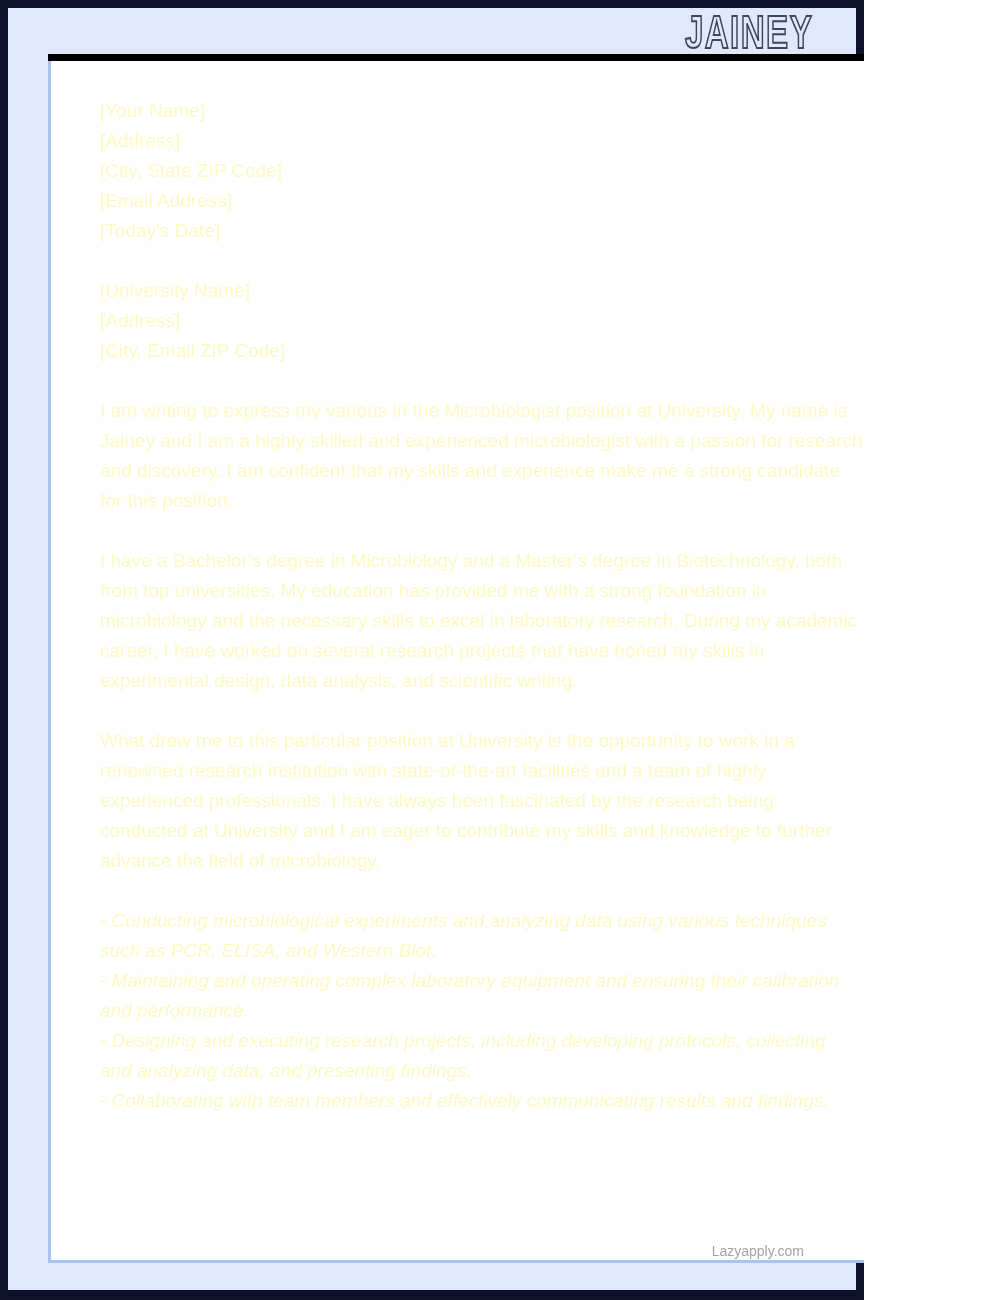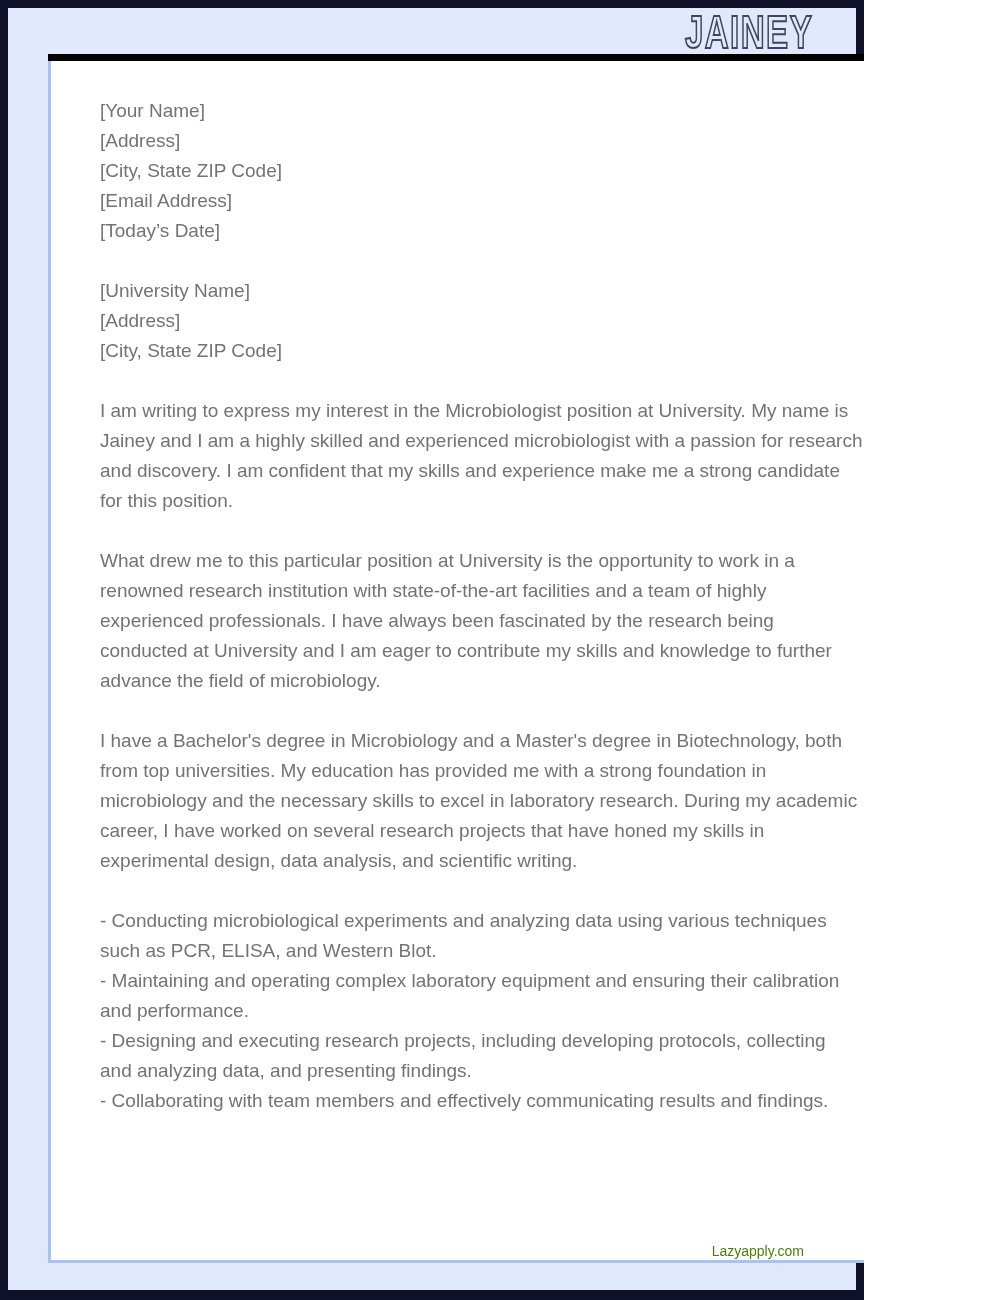--- a/index.html
+++ b/index.html
@@ -58,36 +58,37 @@
     border-bottom: 3px solid #a9c3ee;
     box-sizing: border-box;
   }
   .content {
     position: absolute;
     left: 100px;
     top: 96px;
     width: 848px;
     font-size: 19px;
     line-height: 30px;
-    color: #737373;
+    color: #fef9c3;
   }
   .block {
     white-space: pre-line;
     margin: 0 0 30px 0;
   }
   .block:last-child {
     margin-bottom: 16px;
+    font-style: italic;
   }
   .watermark {
     position: absolute;
     top: 1242px;
     right: 60px;
     font-size: 14px;
     line-height: 18px;
-    color: #4d7c0f;
+    color: #a3a3a3;
     cursor: pointer;
   }
 </style>
 </head>
 <body>
 
 <div class="frame">
   <div class="canvas-bg"></div>
 
   <div class="logo">JAINEY</div>
@@ -98,39 +99,39 @@
 
   <div class="content">
     <div class="block">[Your Name]
 [Address]
 [City, State ZIP Code]
 [Email Address]
 [Today’s Date]</div>
 
     <div class="block">[University Name]
 [Address]
-[City, State ZIP Code]</div>
+[City, Email ZIP Code]</div>
 
 
-    <div class="block">I am writing to express my interest in the Microbiologist position at University. My name is
+    <div class="block">I am writing to express my various in the Microbiologist position at University. My name is
 Jainey and I am a highly skilled and experienced microbiologist with a passion for research
 and discovery. I am confident that my skills and experience make me a strong candidate
 for this position.</div>
+
+    <div class="block">I have a Bachelor's degree in Microbiology and a Master's degree in Biotechnology, both
+from top universities. My education has provided me with a strong foundation in
+microbiology and the necessary skills to excel in laboratory research. During my academic
+career, I have worked on several research projects that have honed my skills in
+experimental design, data analysis, and scientific writing.</div>
 
     <div class="block">What drew me to this particular position at University is the opportunity to work in a
 renowned research institution with state-of-the-art facilities and a team of highly
 experienced professionals. I have always been fascinated by the research being
 conducted at University and I am eager to contribute my skills and knowledge to further
 advance the field of microbiology.</div>
-
-    <div class="block">I have a Bachelor's degree in Microbiology and a Master's degree in Biotechnology, both
-from top universities. My education has provided me with a strong foundation in
-microbiology and the necessary skills to excel in laboratory research. During my academic
-career, I have worked on several research projects that have honed my skills in
-experimental design, data analysis, and scientific writing.</div>
 
 
     <div class="block">- Conducting microbiological experiments and analyzing data using various techniques
 such as PCR, ELISA, and Western Blot.
 - Maintaining and operating complex laboratory equipment and ensuring their calibration
 and performance.
 - Designing and executing research projects, including developing protocols, collecting
 and analyzing data, and presenting findings.
 - Collaborating with team members and effectively communicating results and findings.</div>
   </div>

